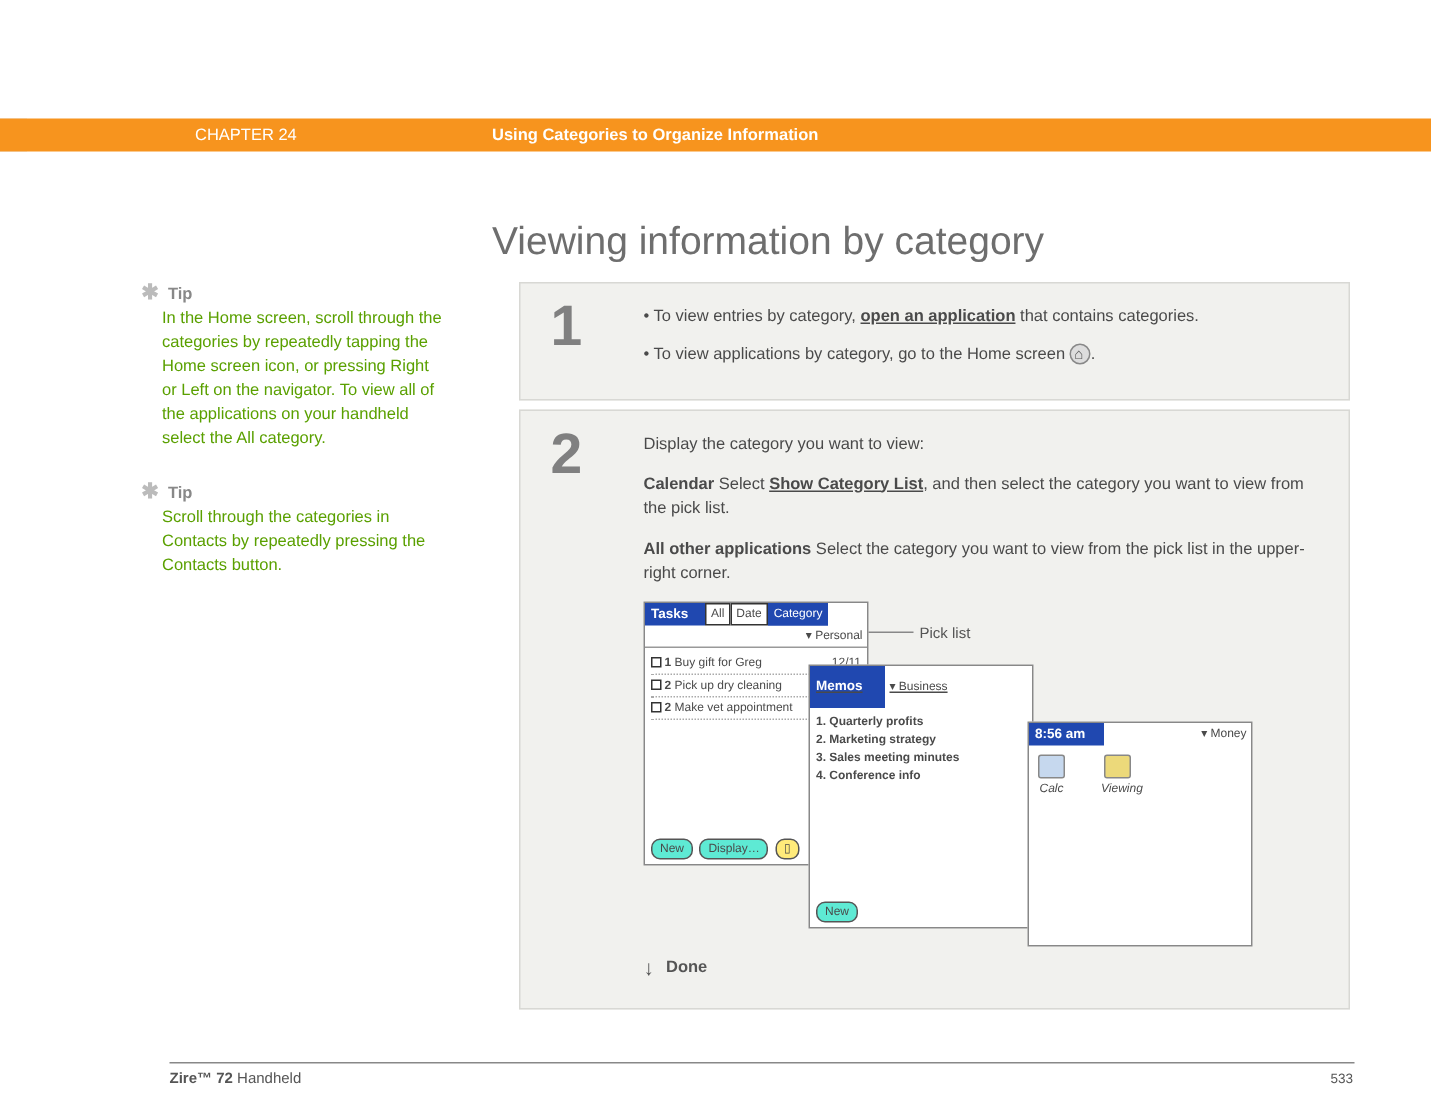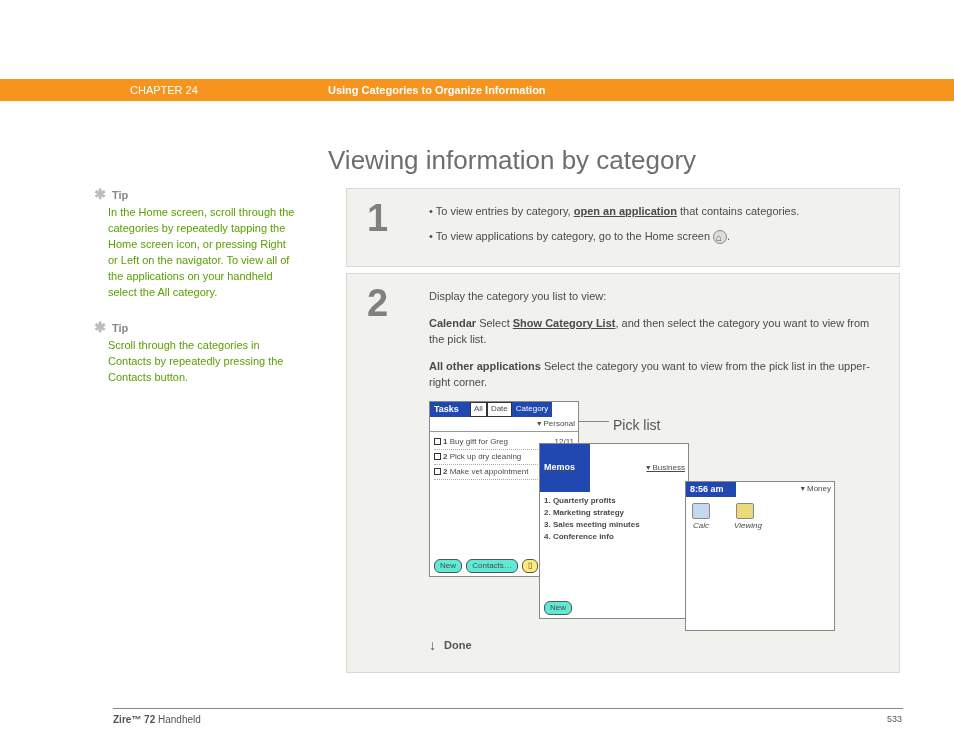--- a/index.html
+++ b/index.html
@@ -158,21 +158,21 @@
   }
   .tab-group { display:flex; font-size:8px; }
   .tab { border:1px solid #333; padding:0 3px; background:#fff; }
   .tab.active { background:#2048b0; color:#fff; border-color:#2048b0; }
   .callout-line {
     position: absolute;
     border-top: 1px solid #888;
   }
   .callout-text {
     position: absolute;
-    font-size: 14px;
+    font-size: 10px;
     color: #555;
   }
   .done-row {
     display: flex;
     align-items: center;
     gap: 8px;
     font-weight: bold;
     color: #555;
     font-size: 11px;
     margin-top: 4px;
@@ -243,21 +243,21 @@
     <div class="step-num">1</div>
     <div class="step-content">
       <div class="bullet-line">• <span>To view entries by category, </span><span class="link-text">open an application</span><span> that contains categories.</span></div>
       <div class="bullet-line">• <span>To view applications by category, go to the Home screen </span><span class="home-icon"></span><span>.</span></div>
     </div>
   </div>
 
   <div class="step-box" style="padding-bottom:16px;">
     <div class="step-num">2</div>
     <div class="step-content">
-      <div class="para">Display the category you list to view:</div>
+      <div class="para">Display the category you want to view:</div>
       <div class="para">
         <b>Calendar</b><span>   Select </span><span class="link-text">Show Category List</span><span>, and then select the category you want to view from the pick list.</span>
       </div>
       <div class="para">
         <b>All other applications</b><span>   Select the category you want to view from the pick list in the upper-right corner.</span>
       </div>
 
       <div class="screenshots-row">
 
         <div class="palm-screen" style="left:0; top:0; width:150px; height:176px;">
@@ -279,29 +279,29 @@
                 <span><span class="cb"></span><b>2</b> <span>Pick up dry cleaning</span></span>
                 <span>1</span>
               </div>
             <div class="tasks-row">
                 <span><span class="cb"></span><b>2</b> <span>Make vet appointment</span></span>
                 <span>1</span>
               </div>
           </div>
           <div style="position:absolute; bottom:3px; left:4px;">
             <span class="pill">New</span>
-            <span class="pill">Contacts…</span>
+            <span class="pill">Display…</span>
             <span class="pill" style="background:#ffeb7a;">▯</span>
           </div>
         </div>
 
         <div class="palm-screen" style="left:110px; top:42px; width:150px; height:176px;">
           <div style="display:flex;text-decoration:underline;">
             <div class="palm-titlebar" style="flex:0 0 50px;">Memos</div>
-            <div style="flex:1; text-align:right; padding:18px 3px; font-size:8px;">▾ Business</div>
+            <div style="flex:1; text-align:left; padding:8px 3px; font-size:8px;">▾ Business</div>
           </div>
           <div class="palm-body">
             <div style="font-weight:bold;">1.  Quarterly profits</div>
             <div style="font-weight:bold;">2.  Marketing strategy</div>
             <div style="font-weight:bold;">3.  Sales meeting minutes</div>
             <div style="font-weight:bold;">4.  Conference info</div>
           </div>
           <div style="position:absolute; bottom:3px; left:4px;">
             <span class="pill">New</span>
           </div>

